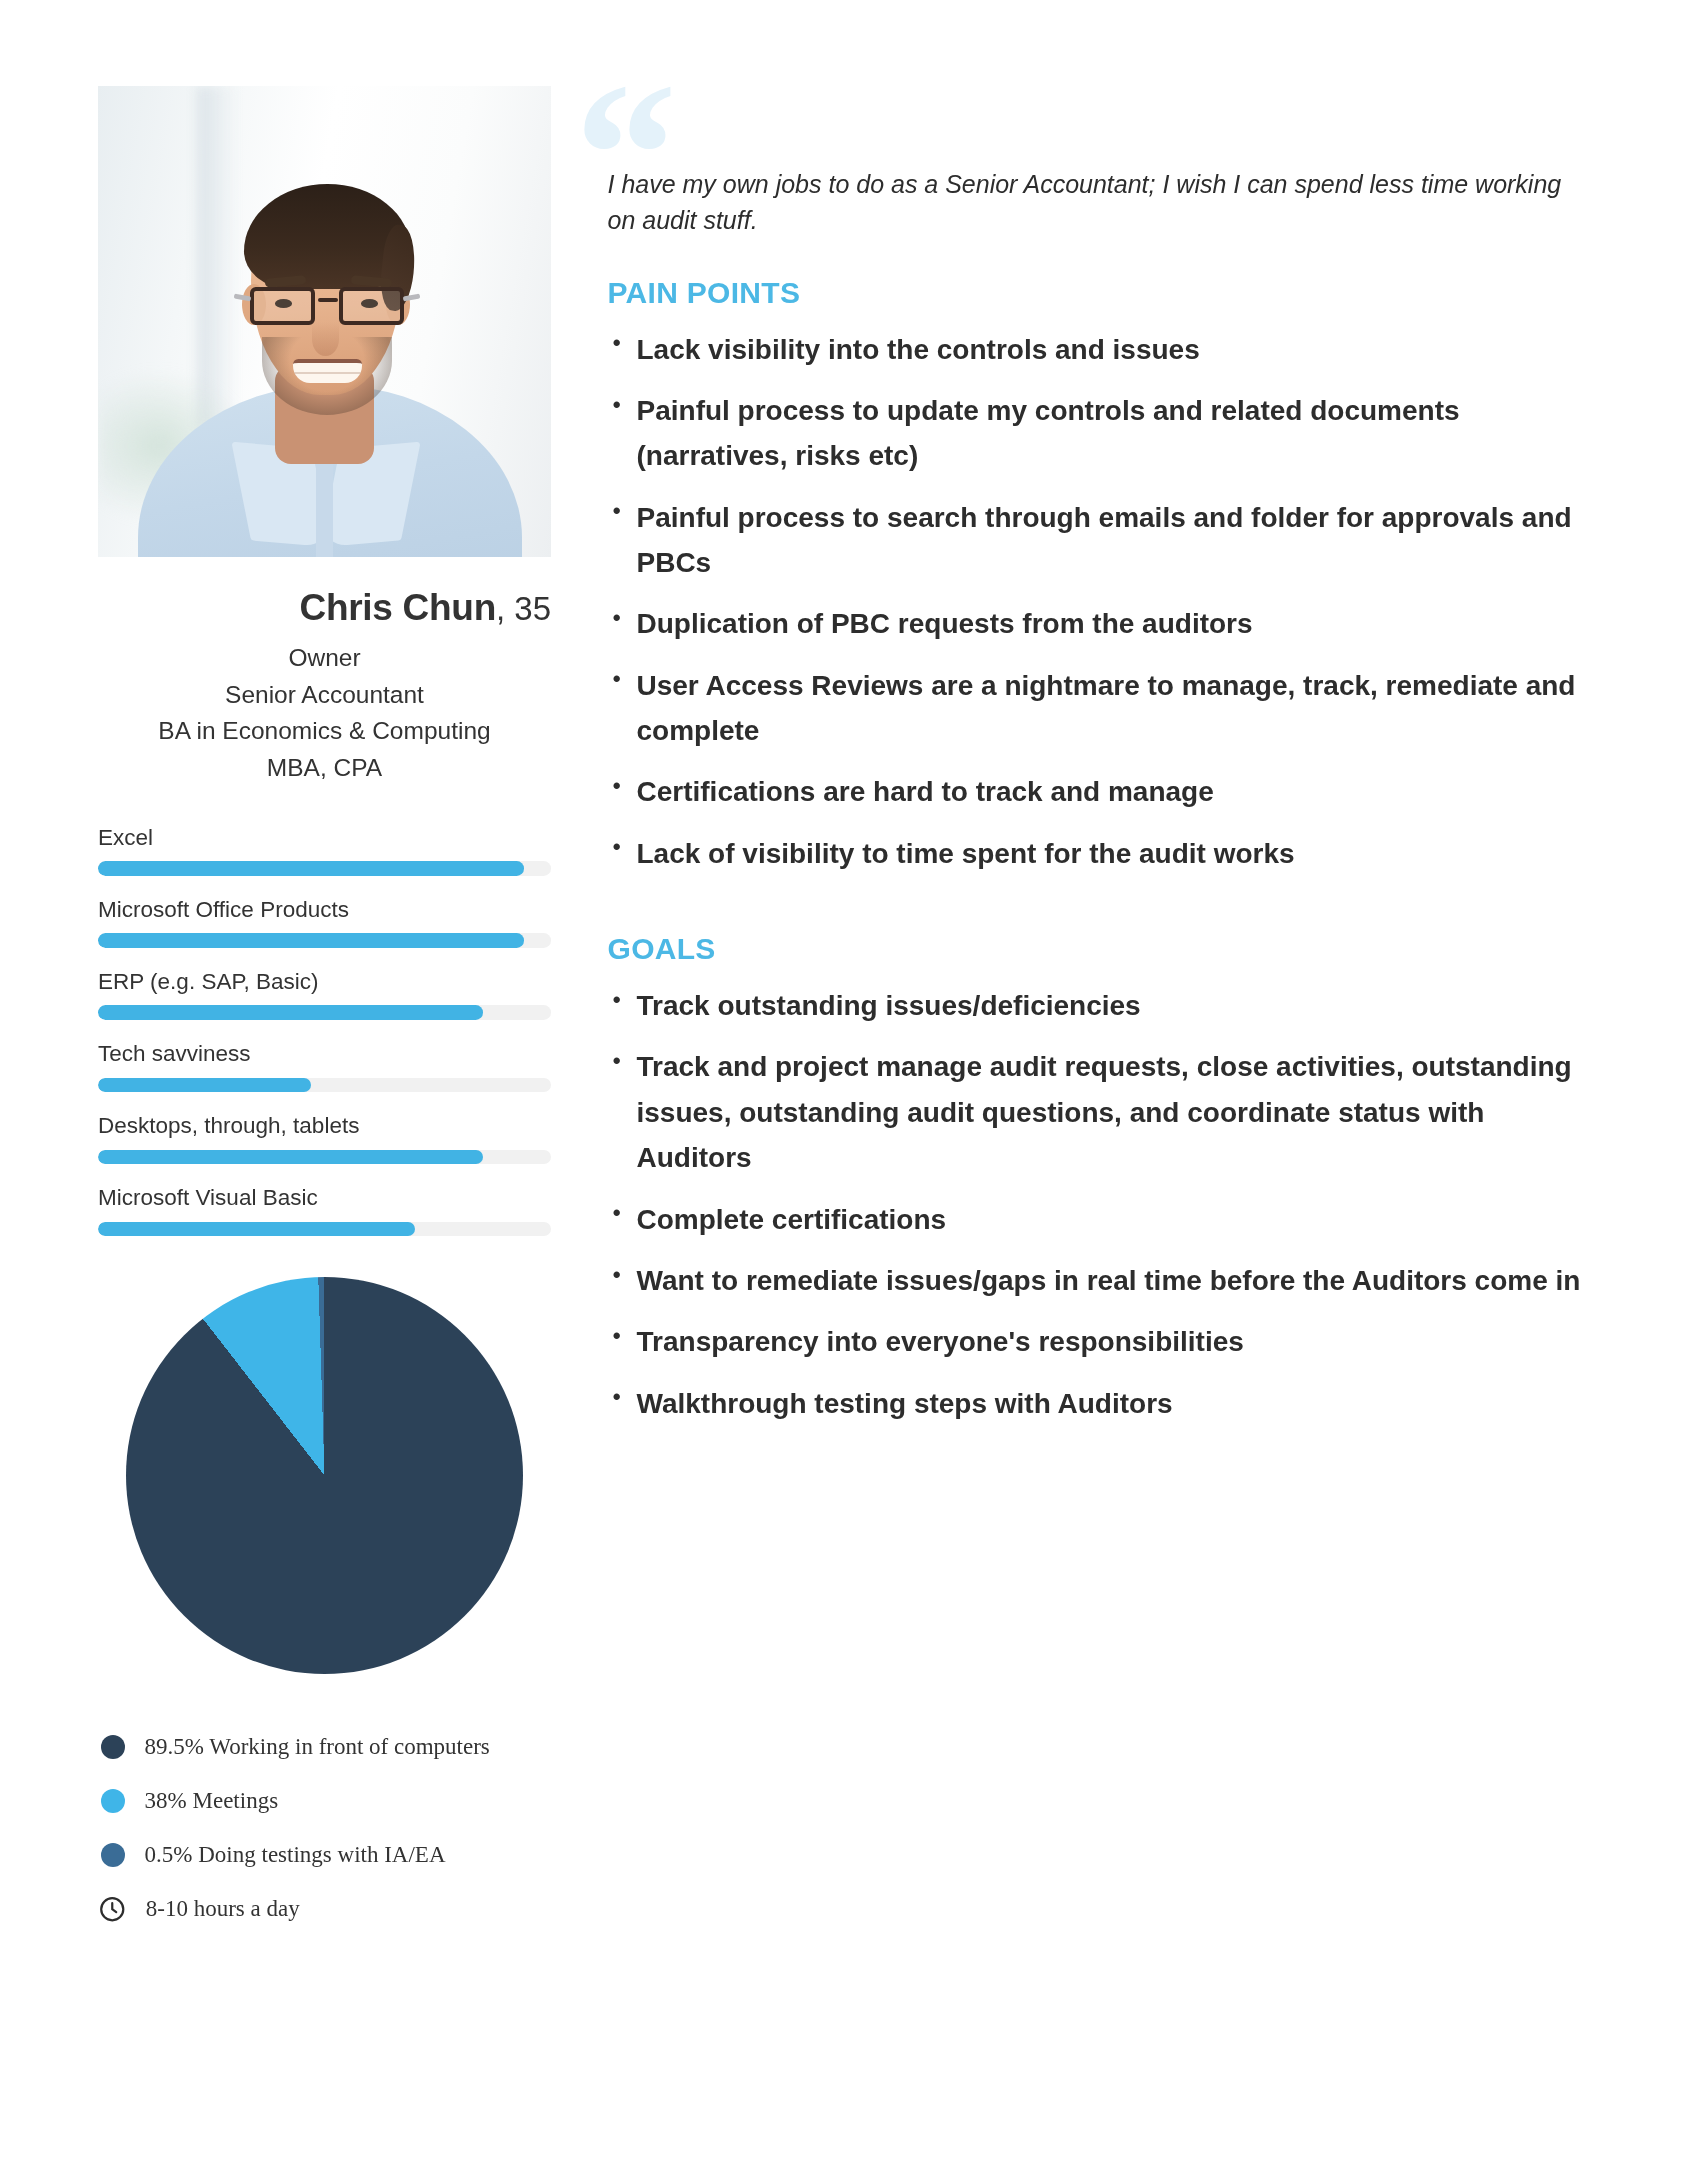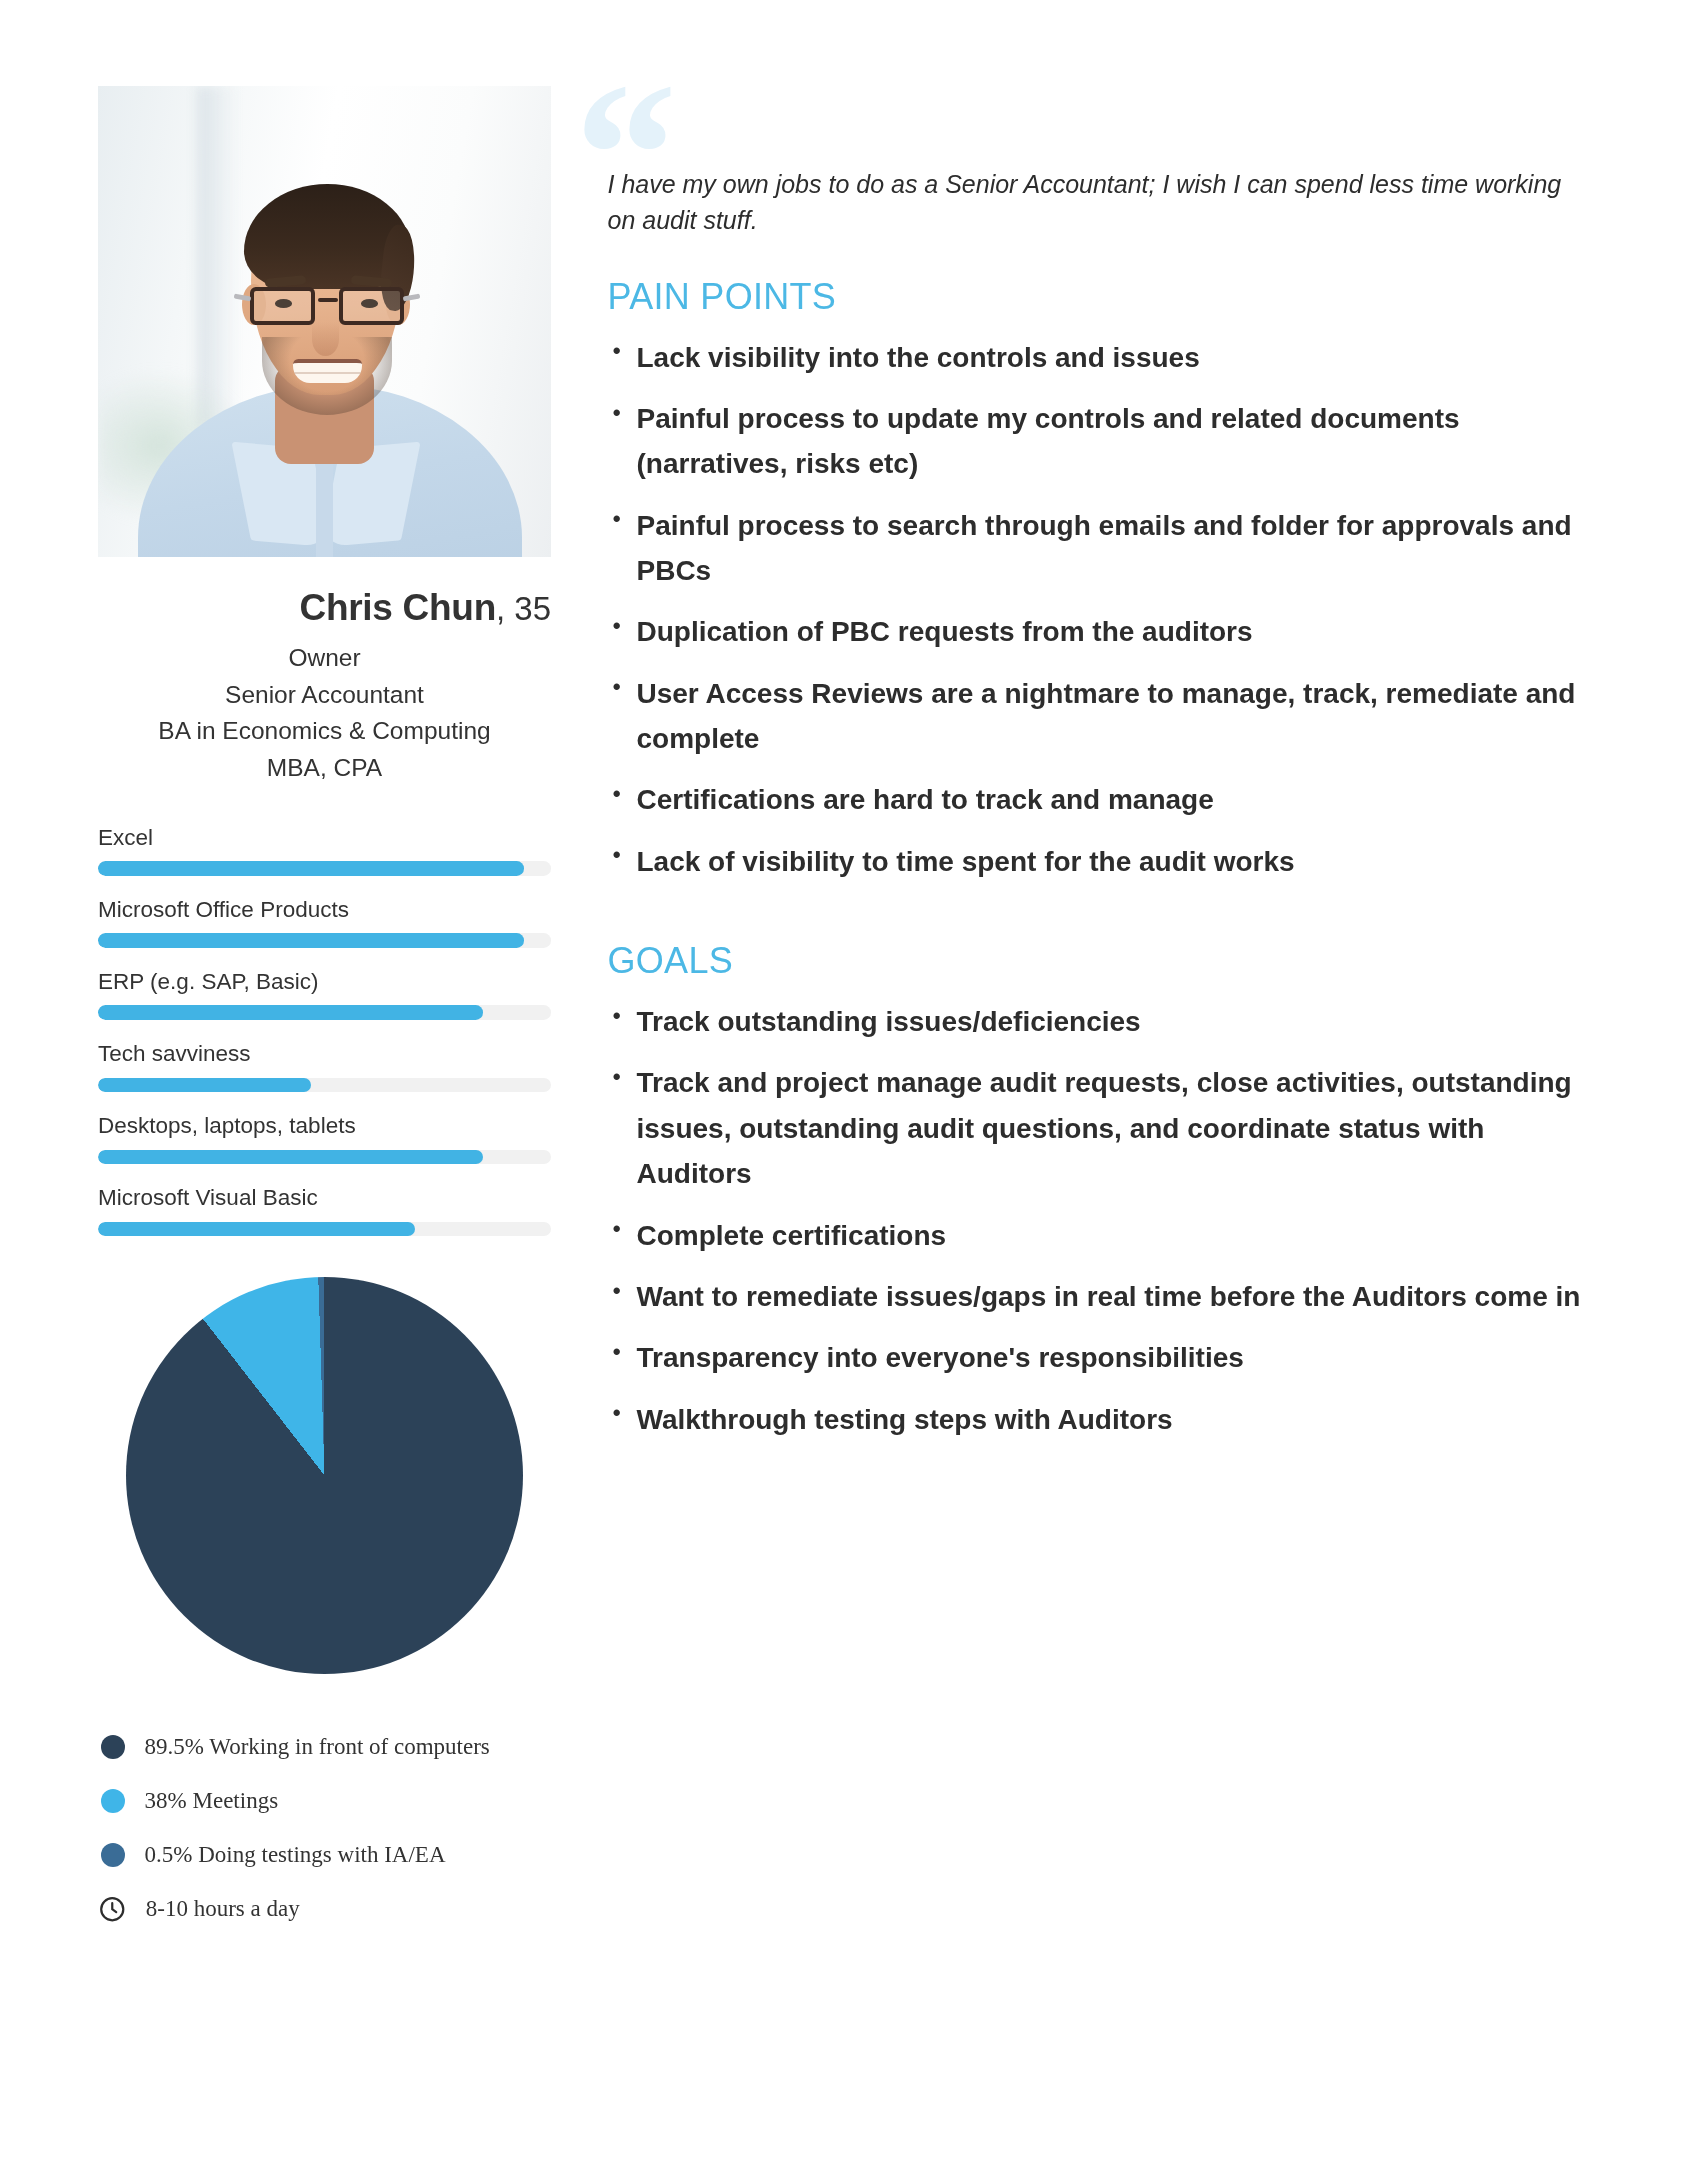--- a/index.html
+++ b/index.html
@@ -297,26 +297,27 @@
     padding-top: 73px;
     padding-left: 18.5px;
     font-size: 25px;
     font-style: italic;
     line-height: 1.45;
     color: #2d2d2d;
     width: 959px;
   }
 
   .section-head {
-    font-size: 36px;
+    font-size: 30px;
     color: #4cb8e5;
     letter-spacing: 0.3px;
     margin-top: 37px;
     margin-bottom: 17px;
     padding-left: 18.5px;
+    font-weight: bold;
   }
   .section-head.goals { margin-top: 56px; }
 
   .bullets {
     list-style: none;
     margin: 0;
     padding: 0 0 0 18.5px;
   }
   .bullets li {
     position: relative;
@@ -406,21 +407,21 @@
           <div class="skill-fill" style="width: 85%;"></div>
         </div>
       </div>
       <div class="skill">
         <div class="skill-label">Tech savviness</div>
         <div class="skill-track">
           <div class="skill-fill" style="width: 47%;"></div>
         </div>
       </div>
       <div class="skill">
-        <div class="skill-label">Desktops, laptops, tablets</div>
+        <div class="skill-label">Desktops, through, tablets</div>
         <div class="skill-track">
           <div class="skill-fill" style="width: 85%;"></div>
         </div>
       </div>
       <div class="skill">
         <div class="skill-label">Microsoft Visual Basic</div>
         <div class="skill-track">
           <div class="skill-fill" style="width: 70%;"></div>
         </div>
       </div>

